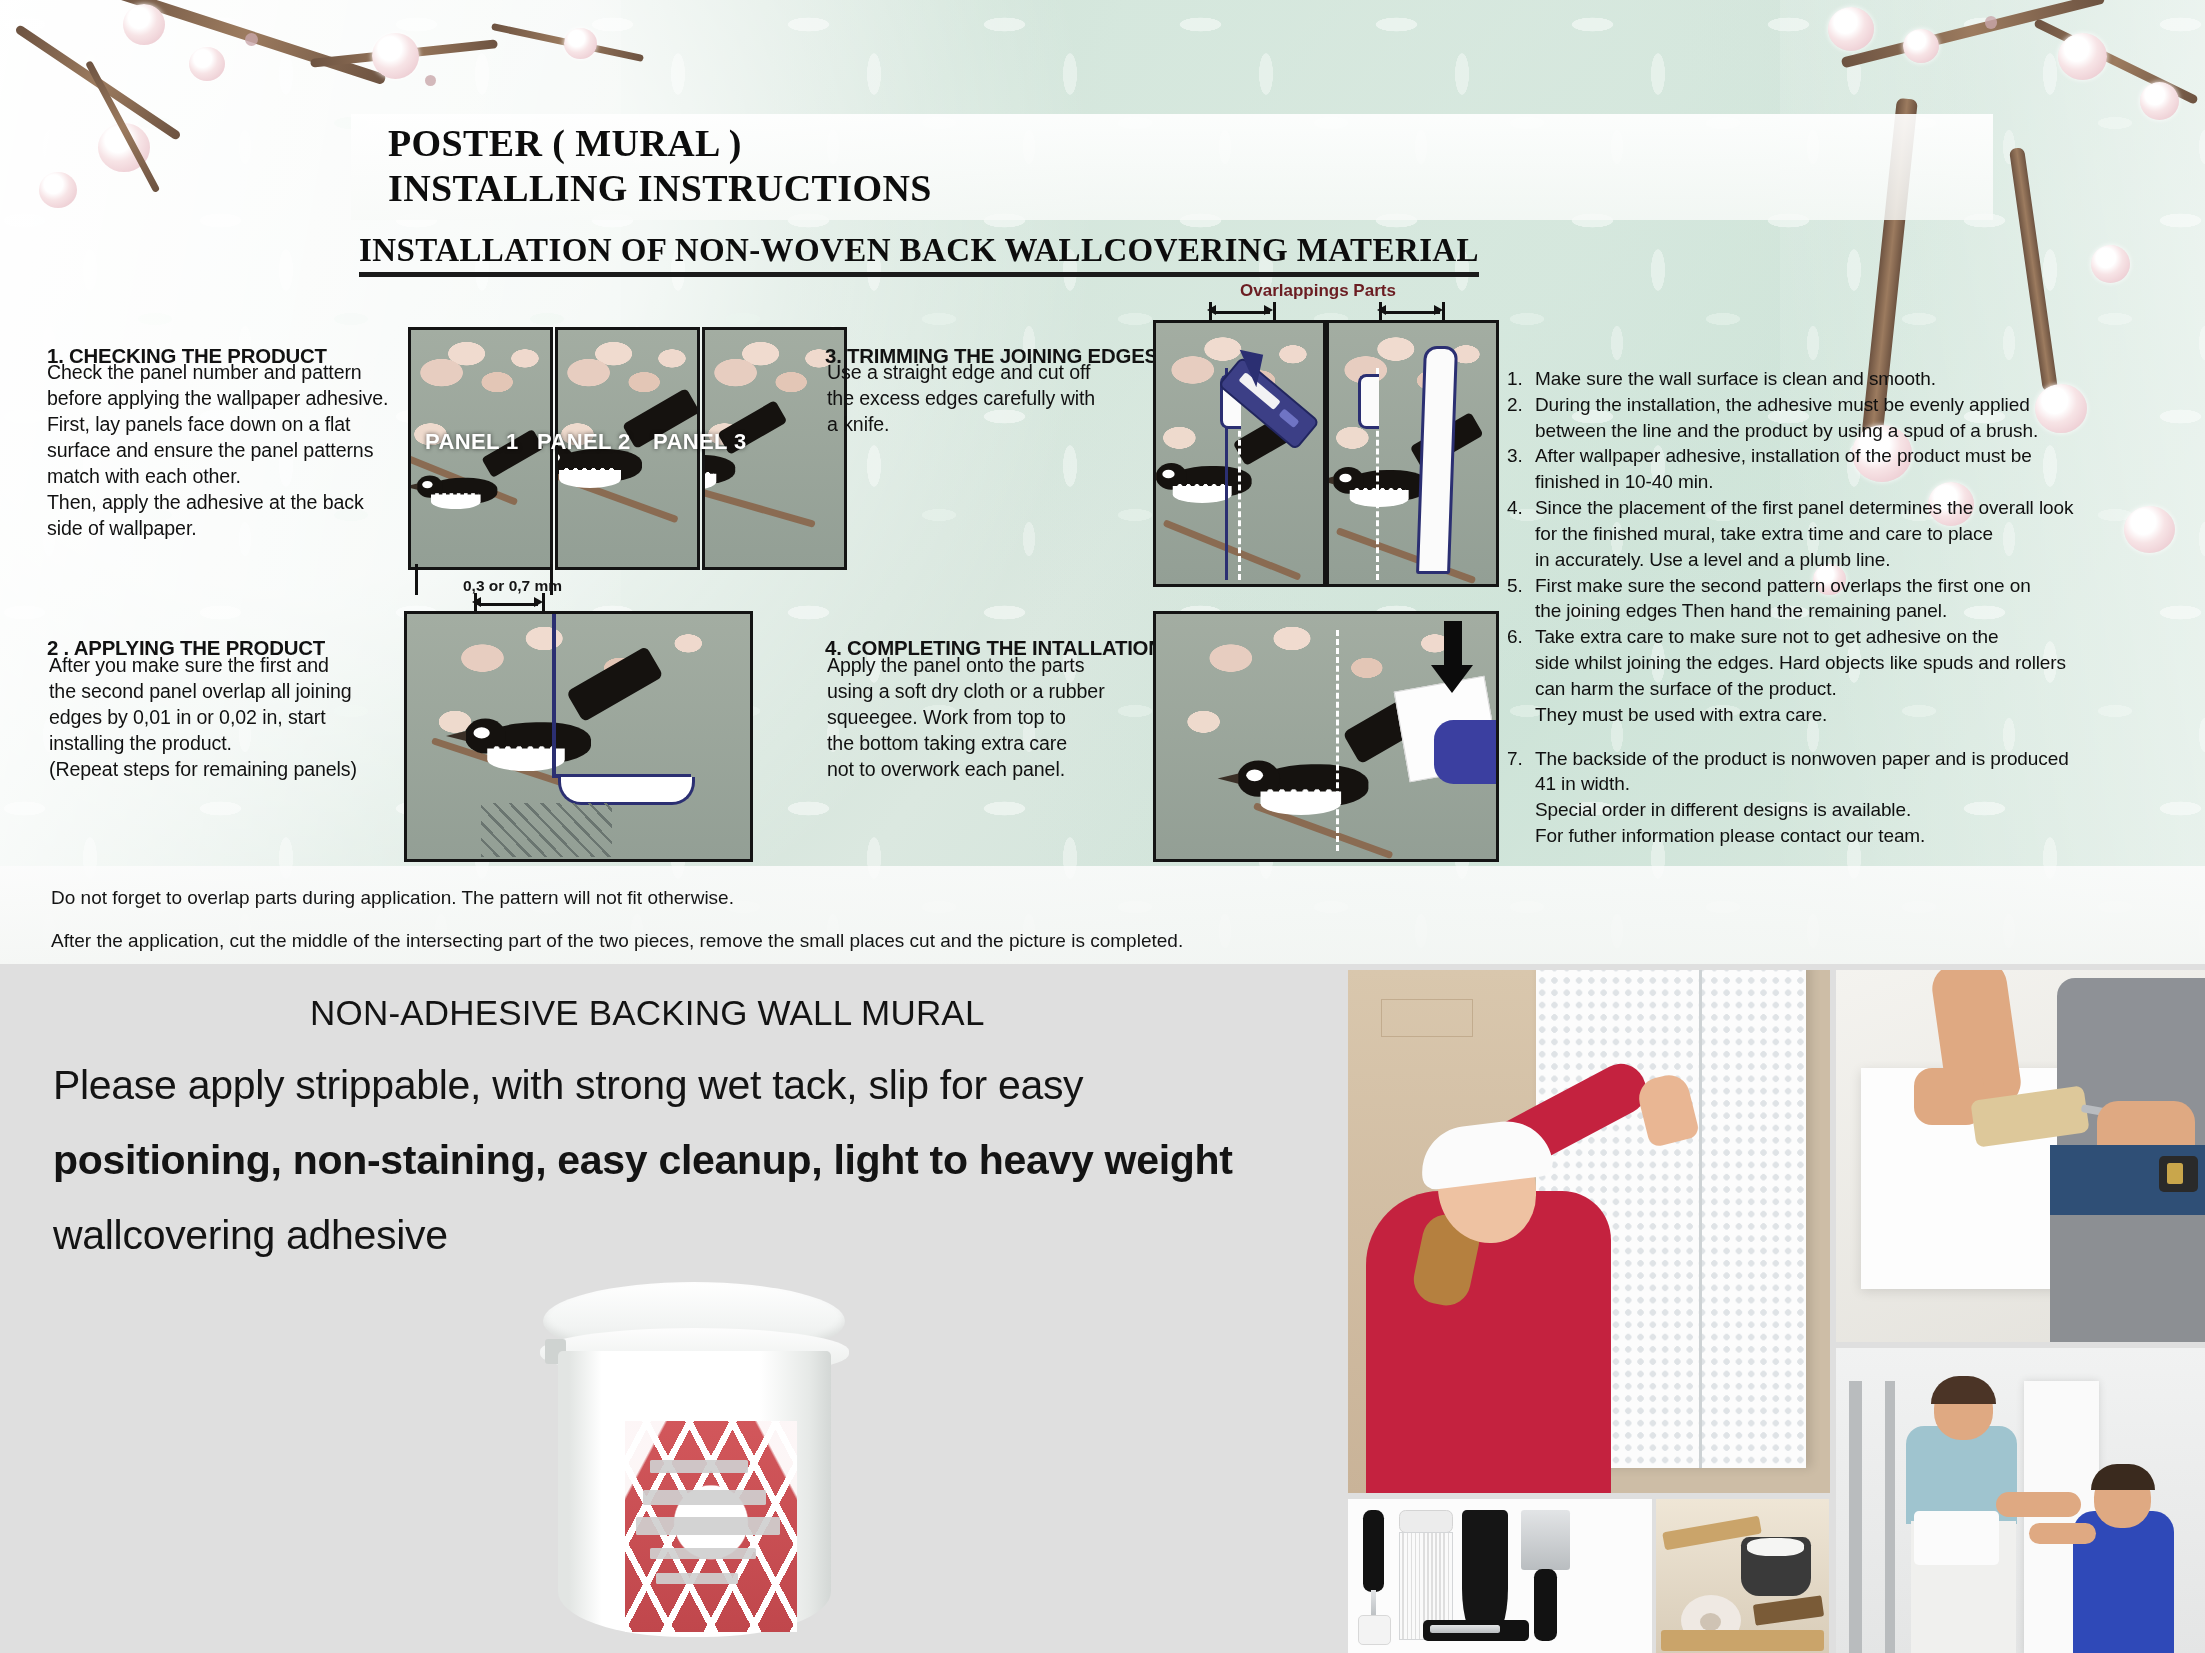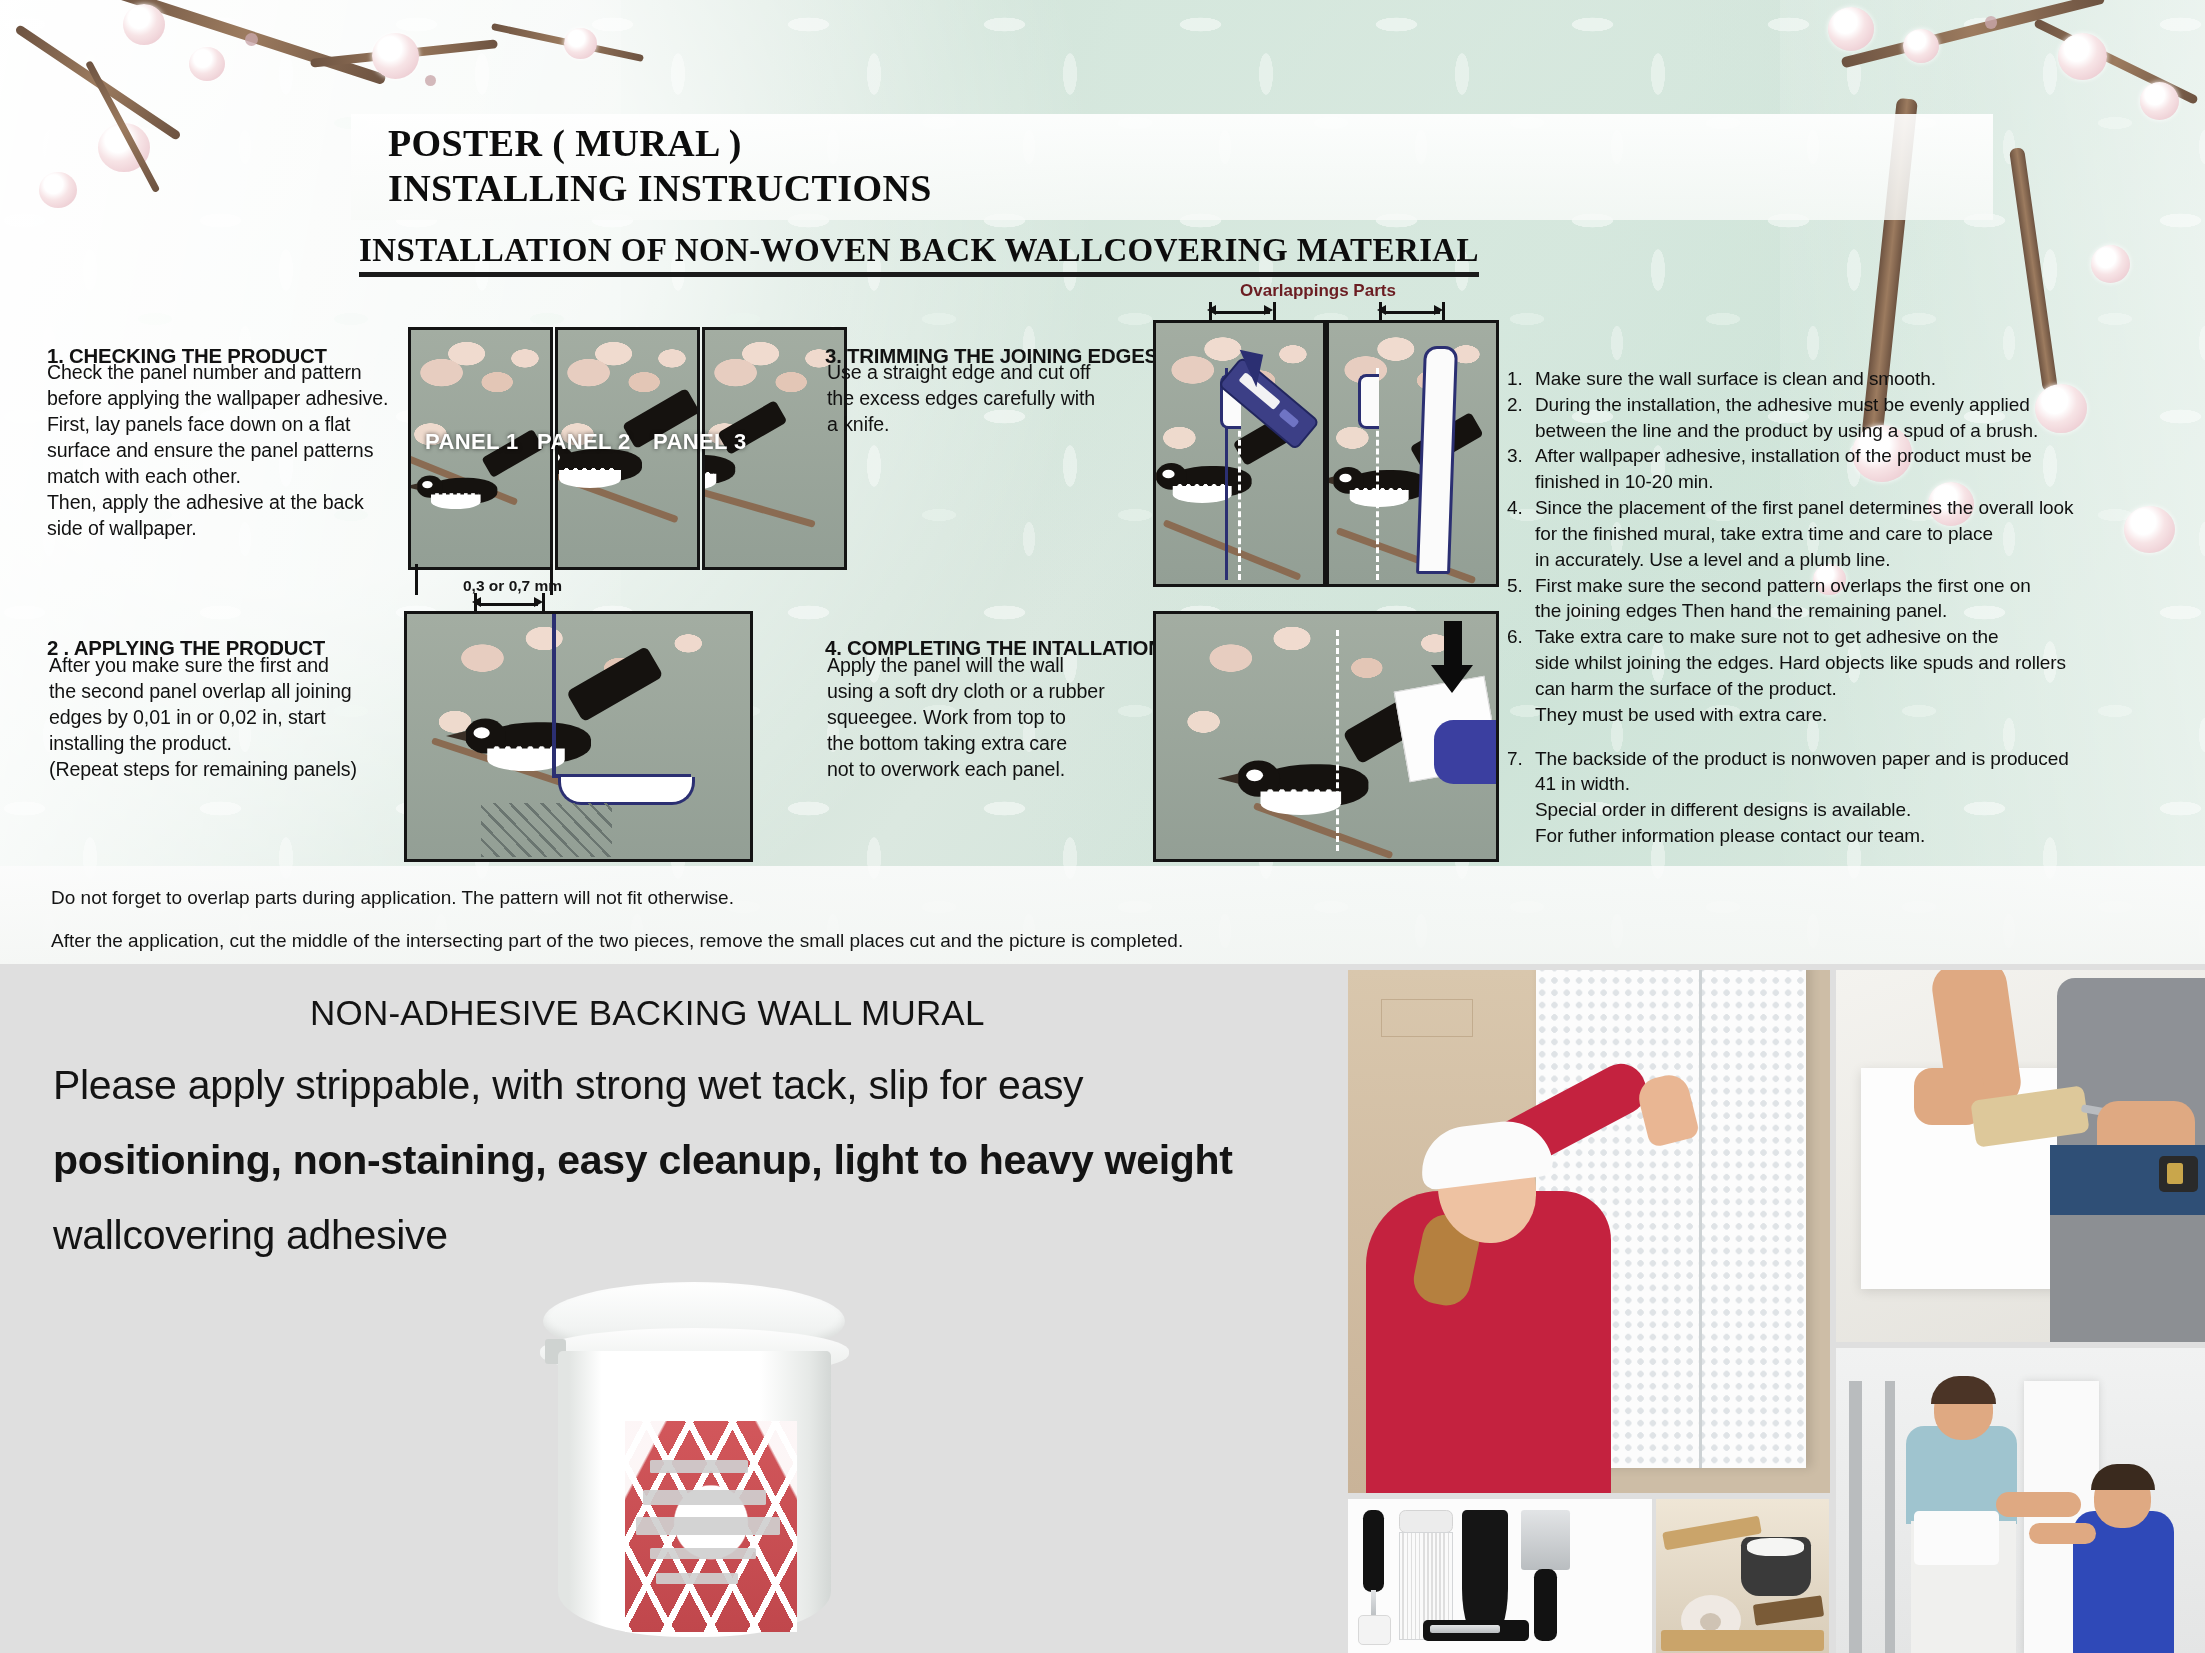--- a/index.html
+++ b/index.html
@@ -386,21 +386,21 @@
           <span class="belly"></span>
           <span class="spots"></span>
         </div>
       <div class="dashed-cut" style="left:47px;top:45px;height:212px;"></div>
       <div class="blade-guide" style="left:29px;top:51px;width:18px;height:49px;border-radius:8.2px 0 0 8.2px;border-right:none;"></div>
       <div style="position:absolute;left:91px;top:23px;width:28px;height:222px;background:#fbfbfb;border:3.3px solid #2b2f72;border-radius:13px 13px 2.5px 2.5px;transform:skewX(-2deg);"></div>
     </div>
 
     <div class="step-h" style="left:825px;top:617px;">4. COMPLETING THE INTALLATION</div>
     <div class="step-b" style="left:827px;top:652px;">
-      <div>Apply the panel will the wall</div>
+      <div>Apply the panel onto the parts</div>
       <div>using a soft dry cloth or a rubber</div>
       <div>squeegee. Work from top to</div>
       <div>the bottom taking extra care</div>
       <div>not to overwork each panel.</div>
     </div>
 
     <div class="frame" style="left:1153px;top:611px;width:340px;height:245px;">
       <div class="art"></div>
       <div class="twig" style="left:98px;top:188px;width:147px;height:7.4px;transform:rotate(20deg);"></div>
       <div class="bird" style="left:98px;top:123px;transform:scale(1.3);">
@@ -428,21 +428,21 @@
       <div class="li">
           <span class="num">2.</span>
           <span class="txt">During the installation, the adhesive must be evenly applied</span>
         </div>
       <div class="cont">between the line and the product by using a spud of a brush.</div>
 
       <div class="li">
           <span class="num">3.</span>
           <span class="txt">After wallpaper adhesive, installation of the product must be</span>
         </div>
-      <div class="cont">finished in 10-20 min.</div>
+      <div class="cont">finished in 10-40 min.</div>
 
       <div class="li">
           <span class="num">4.</span>
           <span class="txt">Since the placement of the first panel determines the overall look</span>
         </div>
       <div class="cont">for the finished mural, take extra time and care to place</div>
       <div class="cont">in accurately. Use a level and a plumb line.</div>
 
       <div class="li">
           <span class="num">5.</span>

